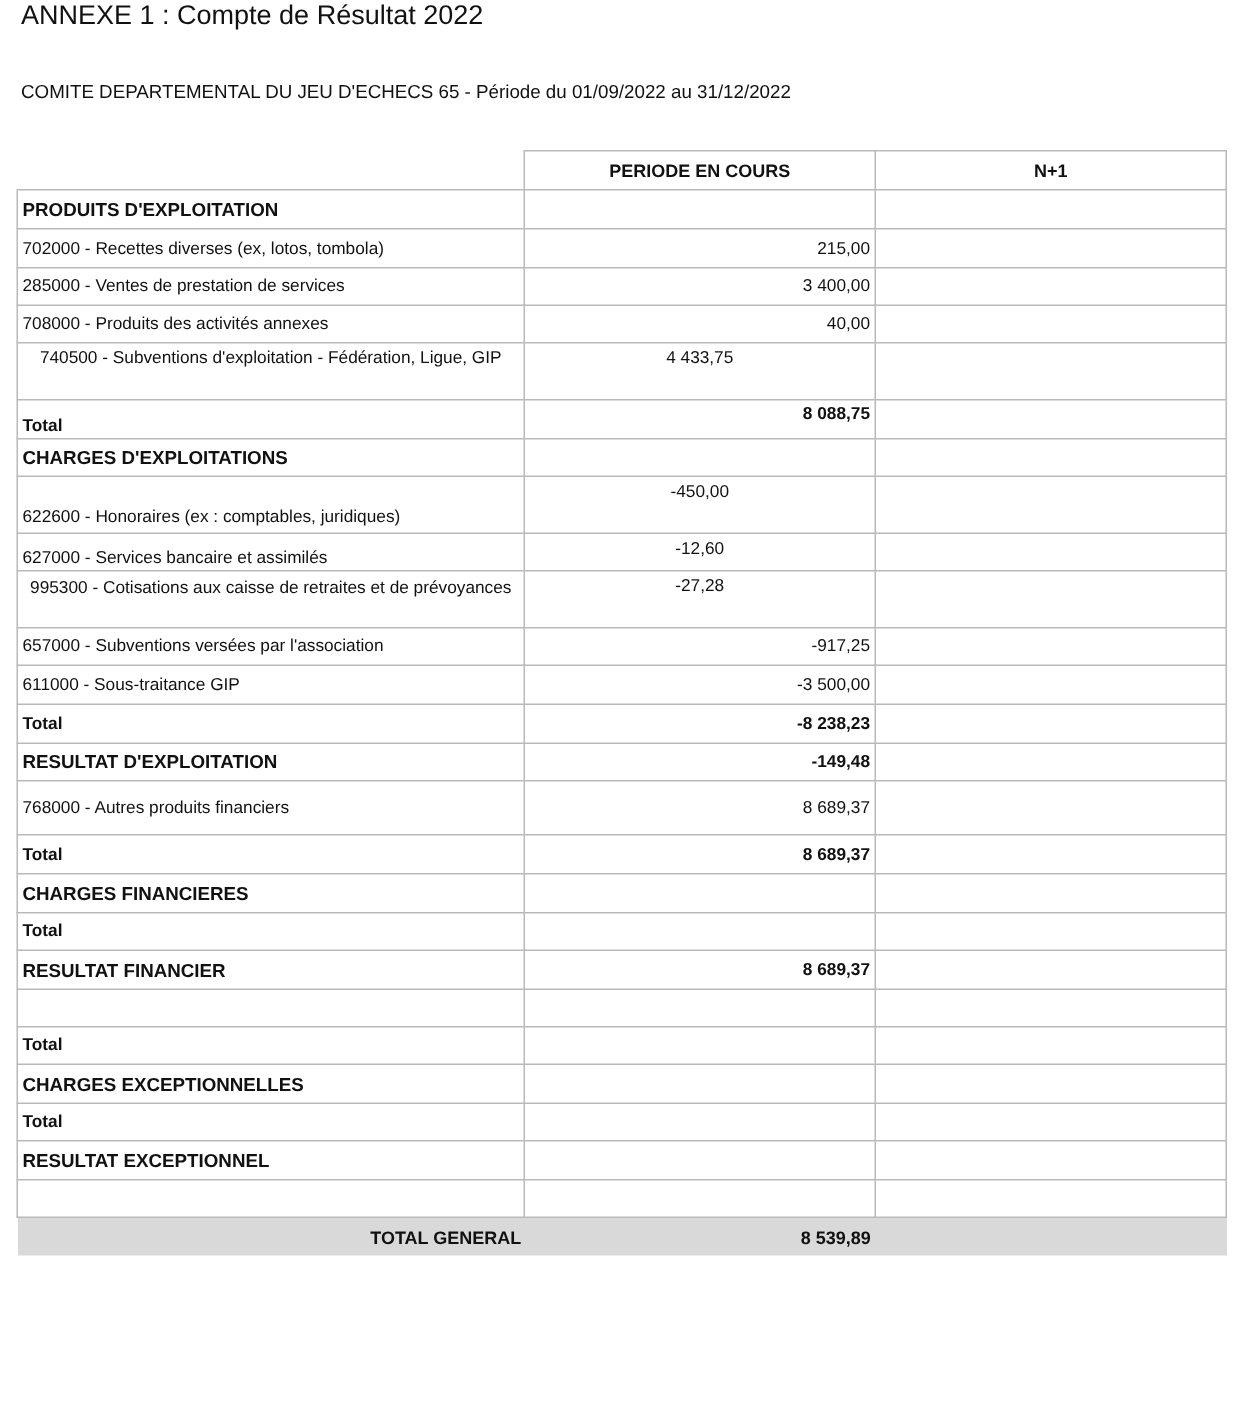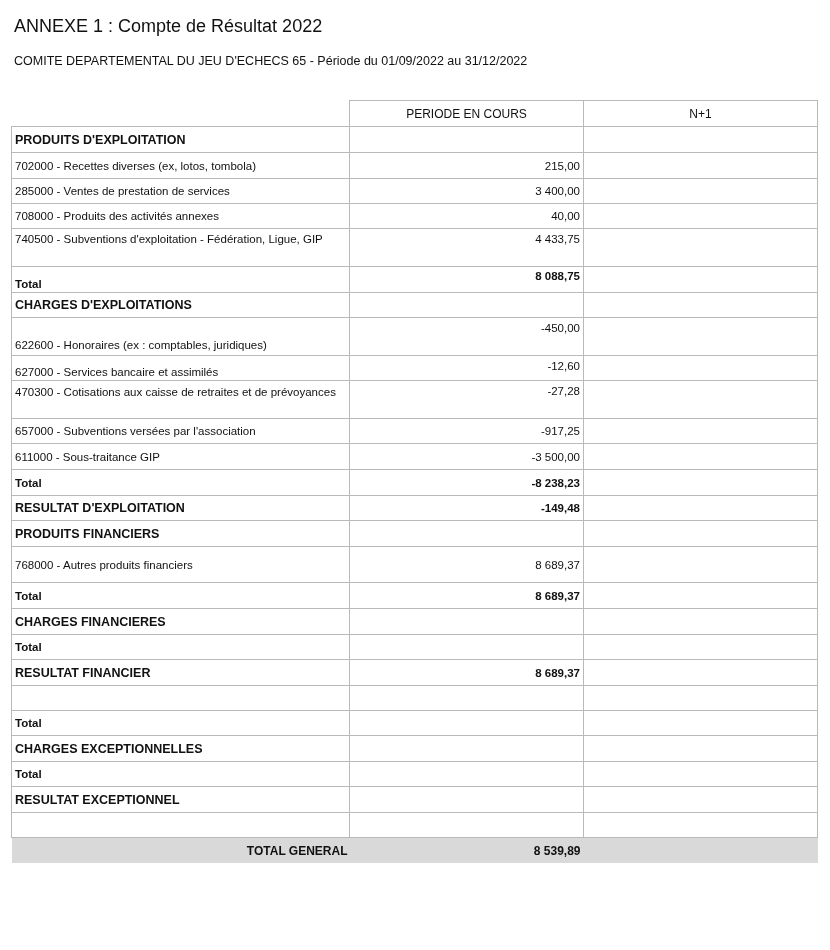--- a/index.html
+++ b/index.html
@@ -1,25 +1,25 @@
 <!DOCTYPE html>
 <html><head>
 <meta charset="utf-8">
 <style>
   html, body { margin:0; padding:0; background:#ffffff; }
   body { width:830px; height:950px; position:relative; font-family:"Liberation Sans", sans-serif; color:#111; overflow:hidden; }
-  .title { position:absolute; left:14px; top:16px; font-size:18px; font-weight:normal;text-align:center; }
+  .title { position:absolute; left:14px; top:0; font-size:18px; font-weight:normal;text-align:center; }
   .subtitle { position:absolute; left:14px; top:54px; font-size:12.5px; }
   table { position:absolute; left:11px; top:100px; border-collapse:collapse; table-layout:fixed; width:806px; }
   td { border:1px solid #b9b9b9; padding:0 3px; font-size:11.5px; vertical-align:middle; overflow:hidden; white-space:nowrap; }
   col.c1 { width:338px; } col.c2 { width:234px; } col.c3 { width:234px; }
   tr.head td.blank { border-top:none; border-left:none; }
-  tr.head td { font-weight:normal; text-align:center; font-size:12px; height:25px; }
+  tr.head td { font-weight:bold; text-align:center; font-size:12px; height:25px; }
   td.num { text-align:right; }
-  td.top { vertical-align:top; padding-top:4px; }
+  td.top { vertical-align:top; padding-top:4px;text-align:center; }
   tr.section td.label { font-weight:bold; font-size:12.5px; }
   tr.total td { font-weight:bold; }
   tr.total td.label { font-size:11.5px; }
   tr.result td { font-weight:bold; }
   tr.result td.label { font-size:12.5px;margin-top:14px; }
   td.wrap { white-space:normal; line-height:16px; }
   tr.grand td { background:#d9d9d9; border:none; font-weight:bold; font-size:12px; height:25px;margin-top:33px; }
   tr.grand td.label { text-align:right; padding-right:2px; }
 </style>
 </head>
@@ -79,21 +79,21 @@
         <td class="label" style="vertical-align:bottom;padding-bottom:4px">622600 - Honoraires (ex : comptables, juridiques)</td>
         <td class="num top">-450,00</td>
         <td class="num"></td>
       </tr>
   <tr style="height:25px">
         <td class="label" style="vertical-align:bottom;padding-bottom:2px">627000 - Services bancaire et assimilés</td>
         <td class="num top">-12,60</td>
         <td class="num"></td>
       </tr>
   <tr style="height:38px">
-        <td class="label wrap top" style="padding-top:3px">470300 - Cotisations aux caisse de retraites et de prévoyances</td>
+        <td class="label wrap top" style="padding-top:3px">995300 - Cotisations aux caisse de retraites et de prévoyances</td>
         <td class="num top">-27,28</td>
         <td class="num"></td>
       </tr>
   <tr style="height:25px">
         <td class="label">657000 - Subventions versées par l'association</td>
         <td class="num">-917,25</td>
         <td class="num"></td>
       </tr>
   <tr style="height:26px">
         <td class="label">611000 - Sous-traitance GIP</td>
@@ -101,25 +101,20 @@
         <td class="num"></td>
       </tr>
   <tr class="total" style="height:26px">
         <td class="label">Total</td>
         <td class="num">-8 238,23</td>
         <td class="num"></td>
       </tr>
   <tr class="result" style="height:25px">
         <td class="label">RESULTAT D'EXPLOITATION</td>
         <td class="num">-149,48</td>
-        <td class="num"></td>
-      </tr>
-  <tr class="section" style="height:26px">
-        <td class="label">PRODUITS FINANCIERS</td>
-        <td class="num"></td>
         <td class="num"></td>
       </tr>
   <tr style="height:36px">
         <td class="label">768000 - Autres produits financiers</td>
         <td class="num">8 689,37</td>
         <td class="num"></td>
       </tr>
   <tr class="total" style="height:26px">
         <td class="label">Total</td>
         <td class="num">8 689,37</td>

